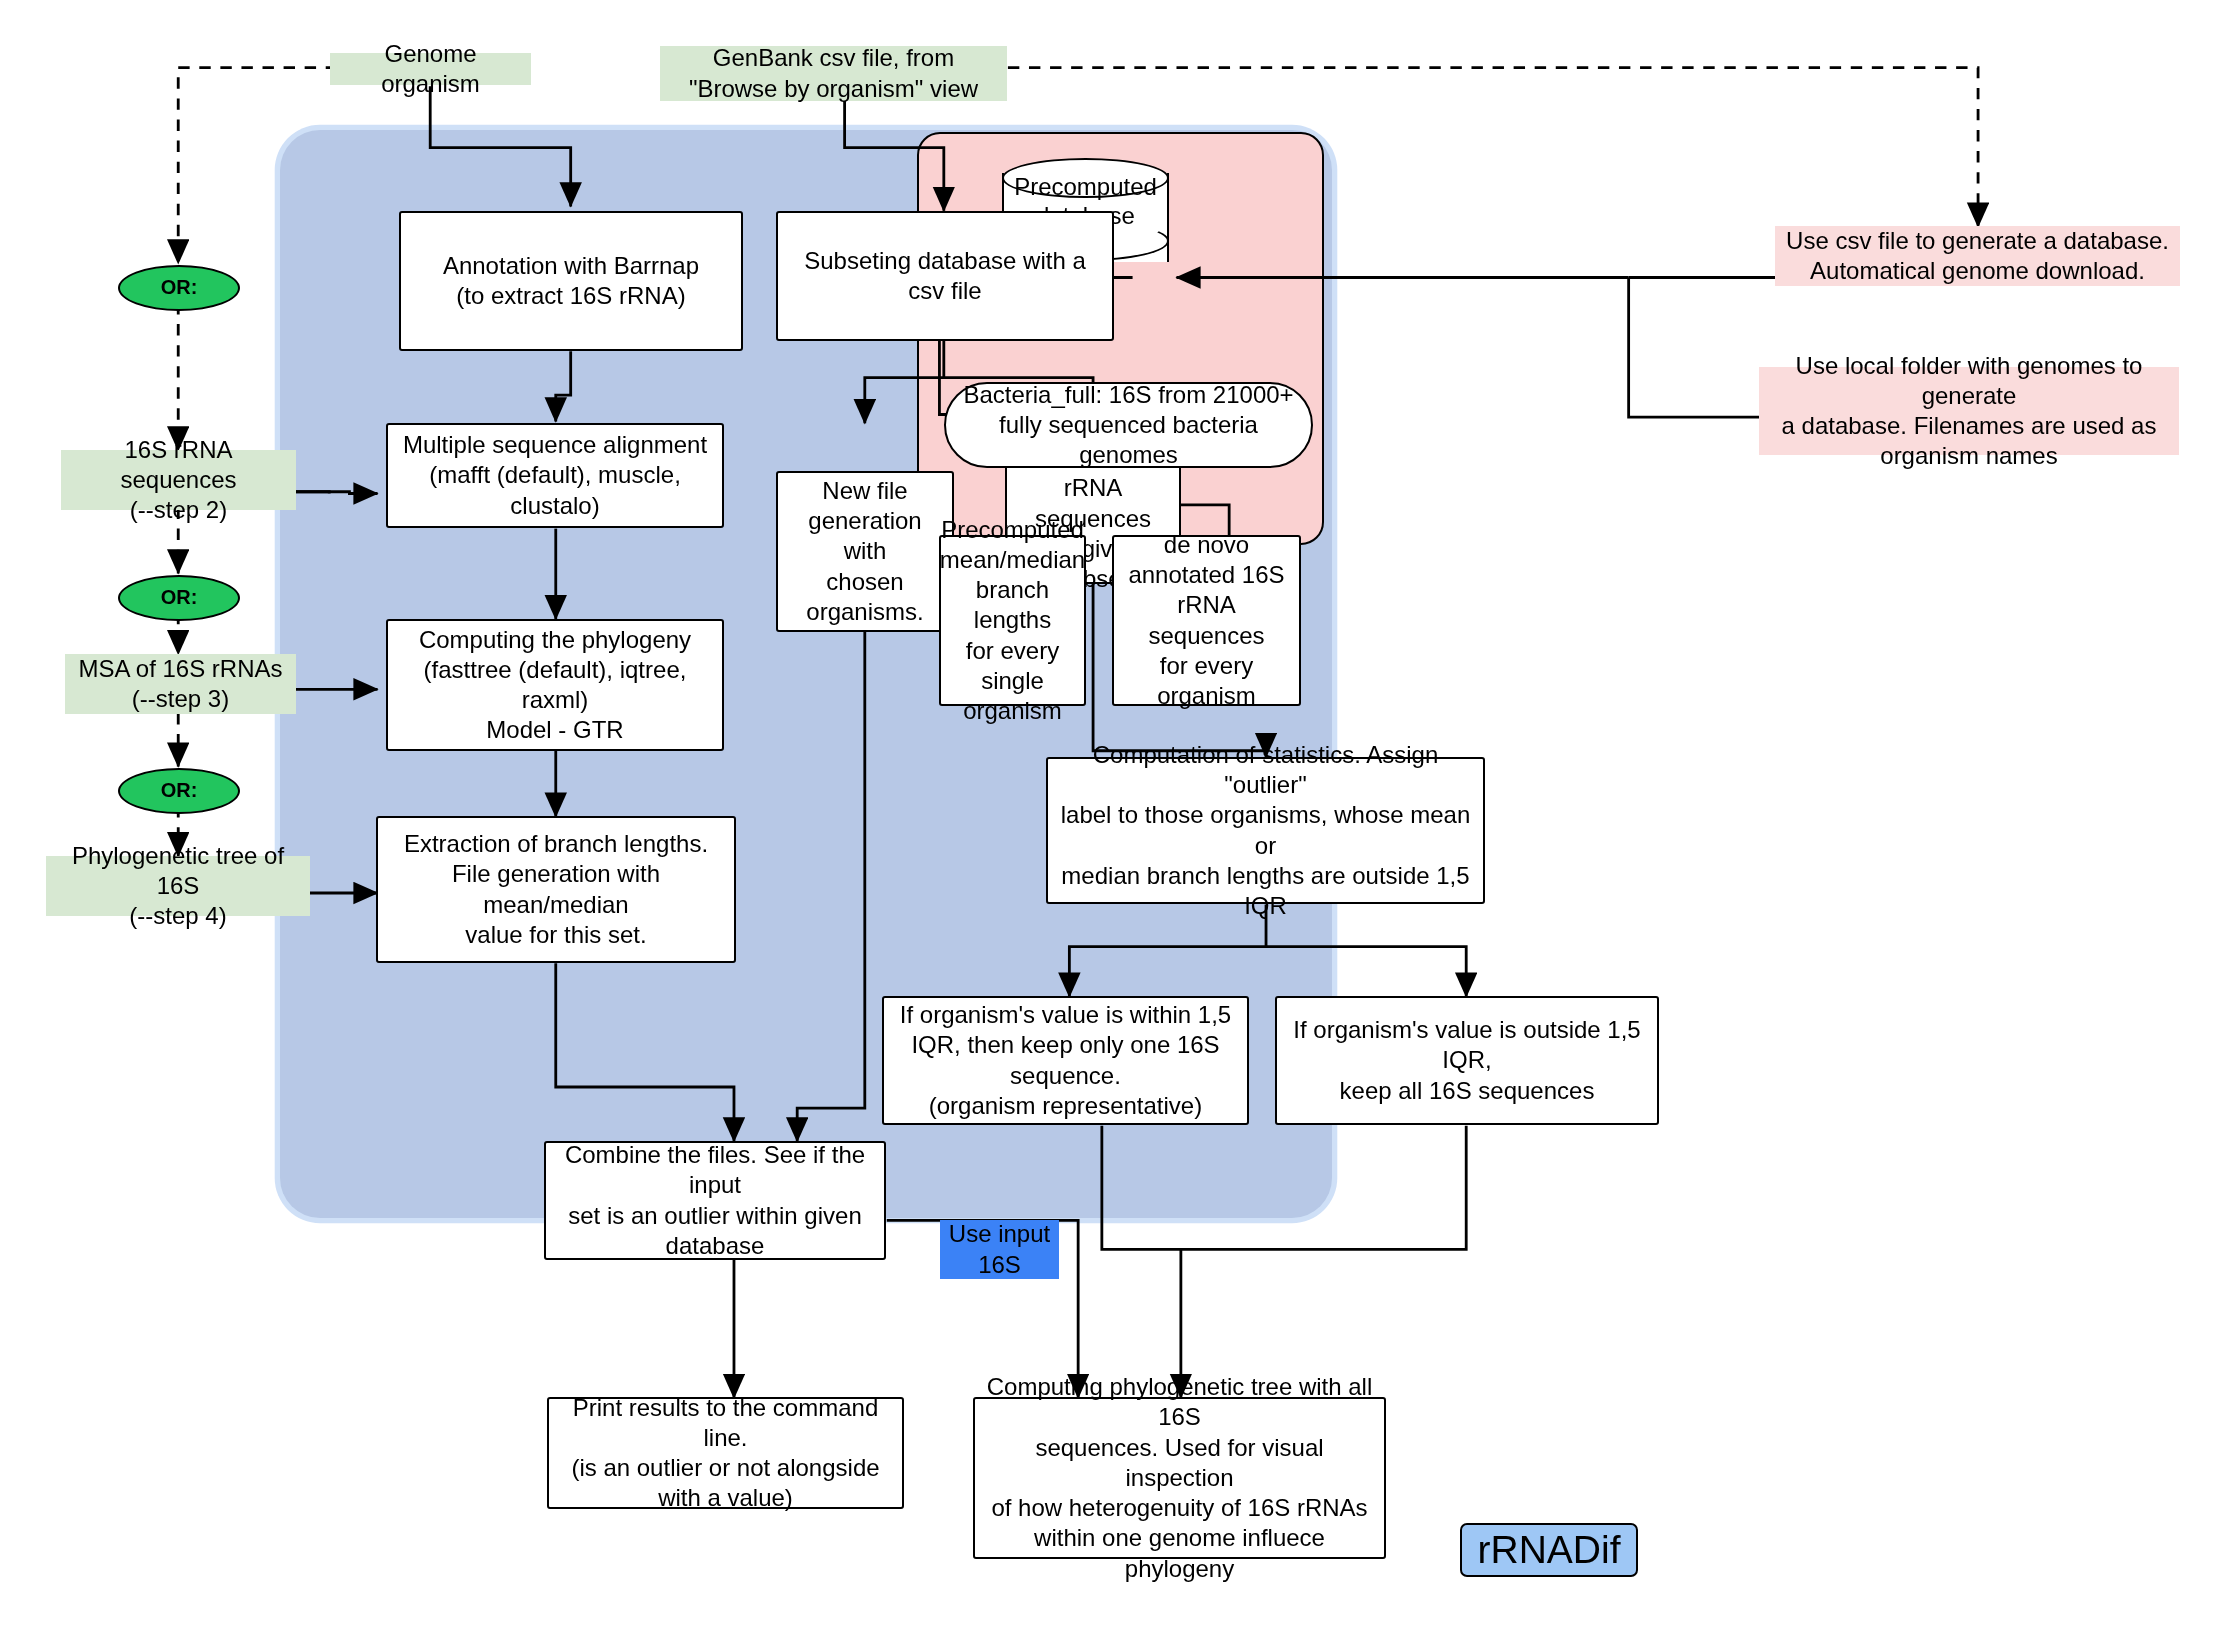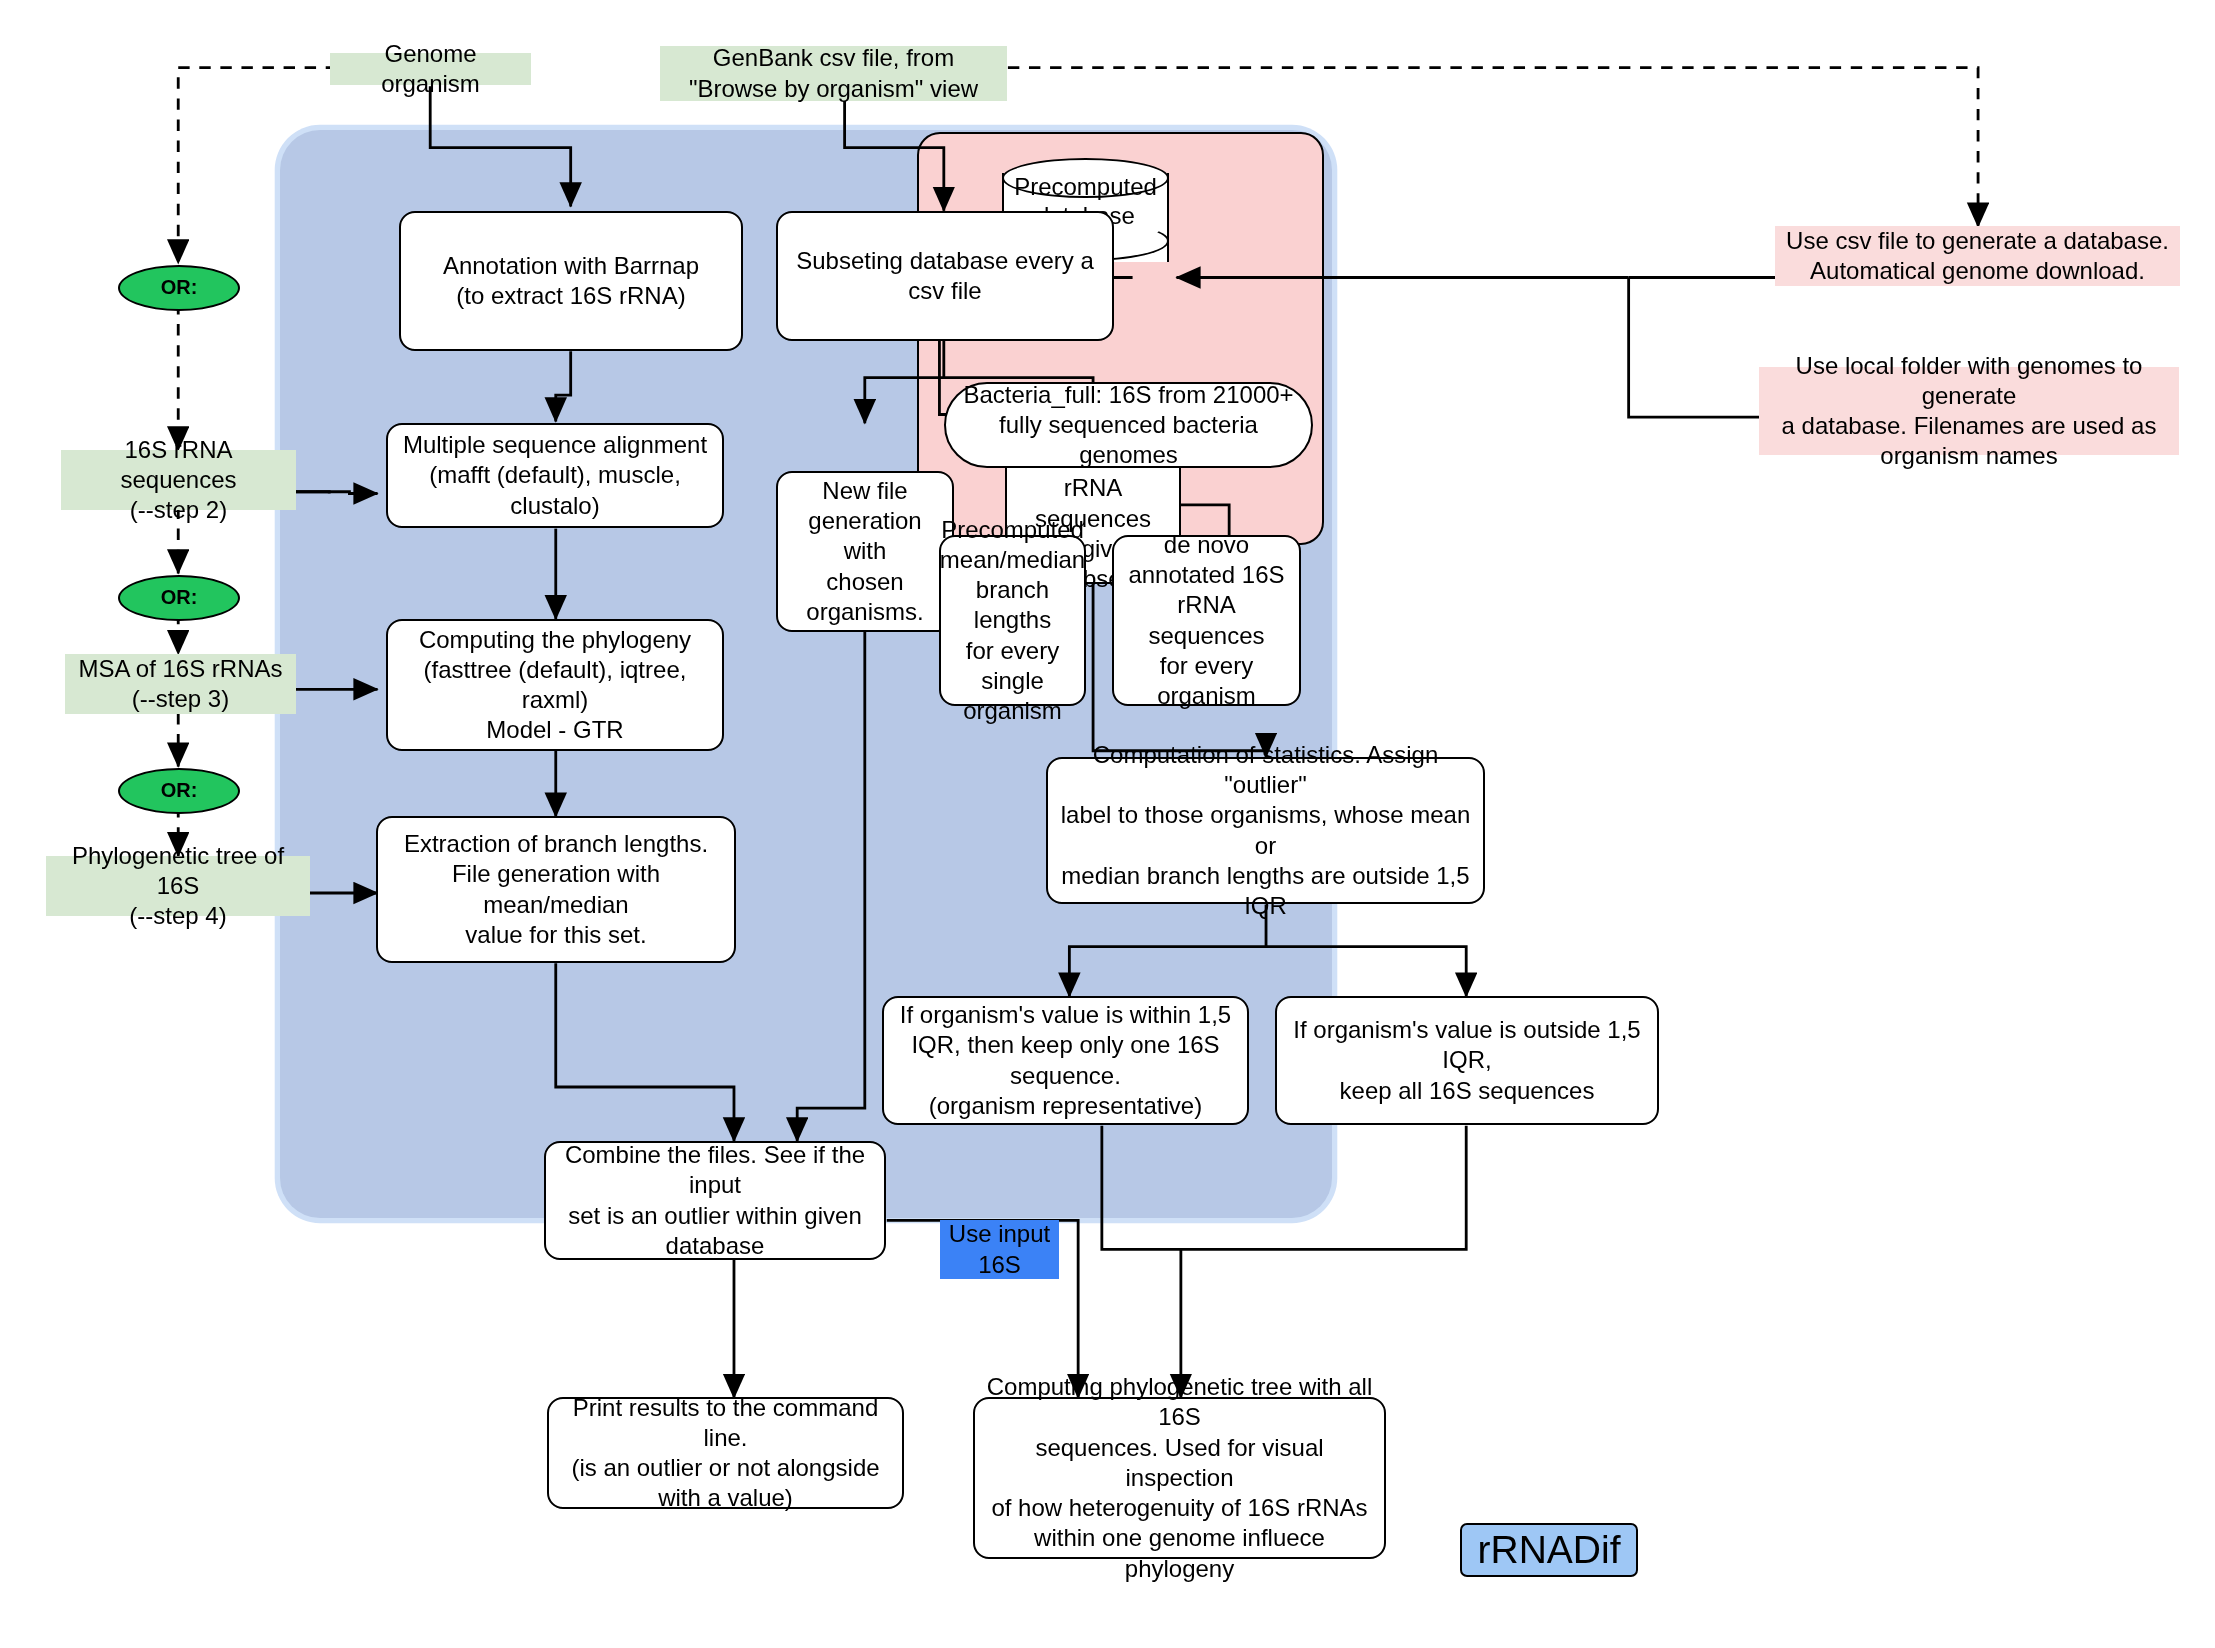--- a/index.html
+++ b/index.html
@@ -1,20 +1,20 @@
 <!DOCTYPE html>
 <html style="font-size:14px"><head>
 <meta charset="utf-8">
 <style>
   html,body{margin:0;padding:0;background:#ffffff;}
   body{width:2216px;height:1649px;font-family:"Liberation Sans",sans-serif;}
   #stage{position:relative;width:2216px;height:1649px;overflow:hidden;background:#fff;}
   svg#wires{position:absolute;left:0;top:0;width:2216px;height:1649px;}
   .node{position:absolute;box-sizing:border-box;display:flex;align-items:center;justify-content:center;text-align:center;color:#000;line-height:1.26;}
-  .proc{background:#ffffff;border:2.6px solid #000;border-radius:16px;font-size:24px;padding:5.3px 8.8px;}
+  .proc{background:#ffffff;border:2.6px solid #000;border-radius:3px;font-size:24px;padding:5.3px 8.8px;}
   .green{background:#d7e8d2;font-size:24px;padding:3.5px 7px;}
   .pink{background:#fadcdc;font-size:24px;padding:3.5px 7px;}
   .magenta{background:#3b82f6;font-size:24px;padding:3.5px 7px;}
   .orbox{background:#22c55e;border:2.6px solid #000;border-radius:50%/50%;font-size:20px;font-weight:bold;}
   .brand{background:#9ec7f5;border:2.6px solid #000;border-radius:7px;font-size:39px;padding:1.8px 12.3px;letter-spacing:0px;}
   .stadium{background:#fff;border:2.6px solid #000;border-radius:61px;font-size:24px;padding:3.5px 16px;}
   
   #pipeline{position:absolute;left:280px;top:130px;width:1052px;height:1088px;background:#b7c8e6;
             border-radius:40px;box-shadow:0 0 0 5.3px #cfe0f7;}
   
@@ -251,21 +251,21 @@
   <div class="node proc" style="left:386px;top:423px;width:338px;height:105px;">Multiple sequence alignment<br>(mafft (default), muscle, clustalo)</div>
 
   <div class="node proc" style="left:386px;top:619px;width:338px;height:132px;">Computing the phylogeny<br>(fasttree (default), iqtree, raxml)<br>Model - GTR</div>
 
   <div class="node proc" style="left:376px;top:816px;width:360px;height:147px;">Extraction of branch lengths.<br>File generation with mean/median<br>value for this set.</div>
 
   <div class="node proc" style="left:776px;top:423px;width:178px;height:161px;margin-top:48px;">New file<br>generation with<br>chosen<br>organisms.</div>
 
   <div class="node proc" style="left:1005px;top:423px;width:176px;height:161px;">Extraction of 16S<br>rRNA sequences<br>for given subset</div>
 
-  <div class="node proc" style="left:776px;top:211px;width:338px;height:130px;">Subseting database every a csv file</div>
+  <div class="node proc" style="left:776px;top:211px;width:338px;height:130px;">Subseting database with a csv file</div>
 
   <div class="node proc" style="left:1046px;top:757px;width:439px;height:147px;">Computation of statistics. Assign "outlier"<br>label to those organisms, whose mean or<br>median branch lengths are outside 1,5 IQR</div>
 
   <div class="node proc" style="left:882px;top:996px;width:367px;height:129px;">If organism's value is within 1,5<br>IQR, then keep only one 16S<br>sequence.<br>(organism representative)</div>
 
   <div class="node proc" style="left:1275px;top:996px;width:384px;height:129px;">If organism's value is outside 1,5 IQR,<br>keep all 16S sequences</div>
 
   <div class="node proc" style="left:544px;top:1141px;width:342px;height:119px;">Combine the files. See if the input<br>set is an outlier within given<br>database</div>
 
   <div class="node magenta" style="left:940px;top:1220px;width:119px;height:59px;">Use input<br>16S</div>

